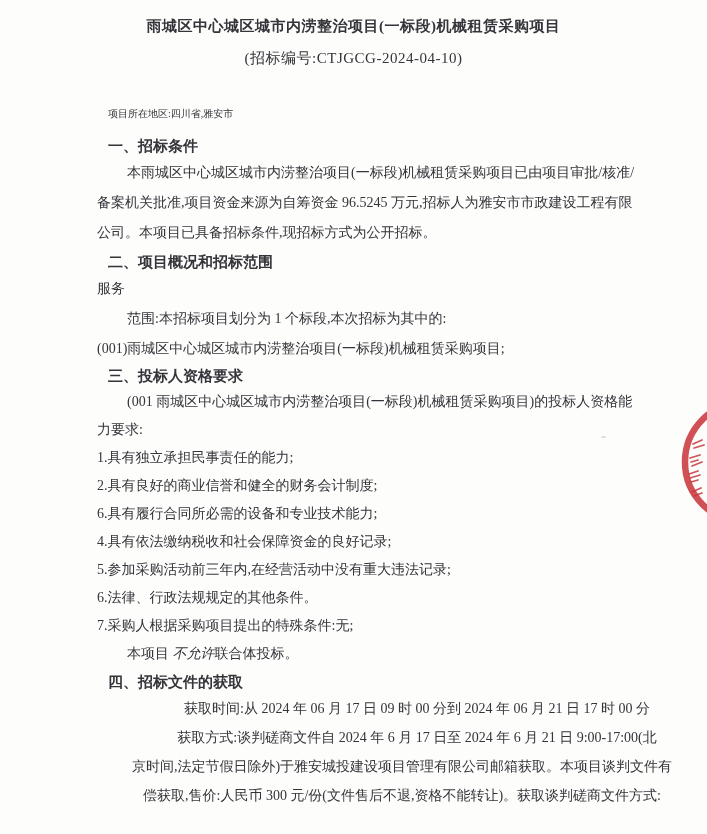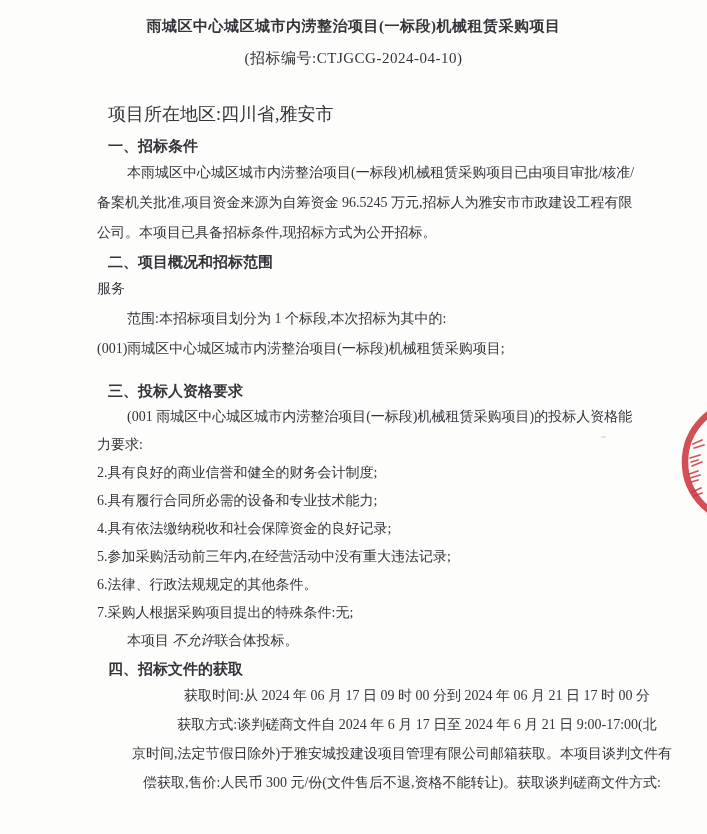--- a/index.html
+++ b/index.html
@@ -20,30 +20,30 @@
   }
   .doc-subtitle {
     margin-top:8px;
     text-align:center;
     font-size:15px; font-weight:normal;
     line-height:24px; letter-spacing:.5px;
     white-space:nowrap;
   }
   .location {
     margin:34px 0 0 108px;
-    font-size:18px; line-height:20px;
+    font-size:10px; line-height:20px;
     white-space:nowrap;
   }
   .h {
     margin:10px 0 0 108px;
     font-size:15px; font-weight:bold;
     line-height:24px; white-space:nowrap;
   }
   .h.tight { margin-top:2px; }
-  .h.flat  { margin-top:15px; }
+  .h.flat  { margin-top:0; }
   .ln {
     margin-left:97px;
     font-size:14px; line-height:30px;
     white-space:nowrap;
   }
   .ln.lh28 { line-height:28px; }
   .ln.lh29 { line-height:29px;text-align:center; }
   .ind { text-indent:30px; }
   .italic { font-style:italic; }
   .seal {
@@ -73,20 +73,21 @@
   <div class="ln">公司。本项目已具备招标条件,现招标方式为公开招标。</div>
 
   <div class="h tight">二、项目概况和招标范围</div>
   <div class="ln">服务</div>
   <div class="ln ind">范围:本招标项目划分为 1 个标段,本次招标为其中的:</div>
   <div class="ln">(001)雨城区中心城区城市内涝整治项目(一标段)机械租赁采购项目;</div>
 
   <div class="h flat">三、投标人资格要求</div>
   <div class="ln lh28 ind">(001 雨城区中心城区城市内涝整治项目(一标段)机械租赁采购项目)的投标人资格能</div>
   <div class="ln lh28">力要求:</div>
+  <div class="ln lh28">1.具有独立承担民事责任的能力;</div>
   <div class="ln lh28">2.具有良好的商业信誉和健全的财务会计制度;</div>
   <div class="ln lh28">6.具有履行合同所必需的设备和专业技术能力;</div>
   <div class="ln lh28">4.具有依法缴纳税收和社会保障资金的良好记录;</div>
   <div class="ln lh28">5.参加采购活动前三年内,在经营活动中没有重大违法记录;</div>
   <div class="ln lh28">6.法律、行政法规规定的其他条件。</div>
   <div class="ln lh28">7.采购人根据采购项目提出的特殊条件:无;</div>
   <div class="ln lh28 ind"><span>本项目 </span><span class="italic">不允许</span><span>联合体投标。</span></div>
 
   <div class="h tight">四、招标文件的获取</div>
   <div class="ln lh29 ind">获取时间:从 2024 年 06 月 17 日  09 时 00 分到 2024 年 06 月 21 日  17 时 00 分</div>

